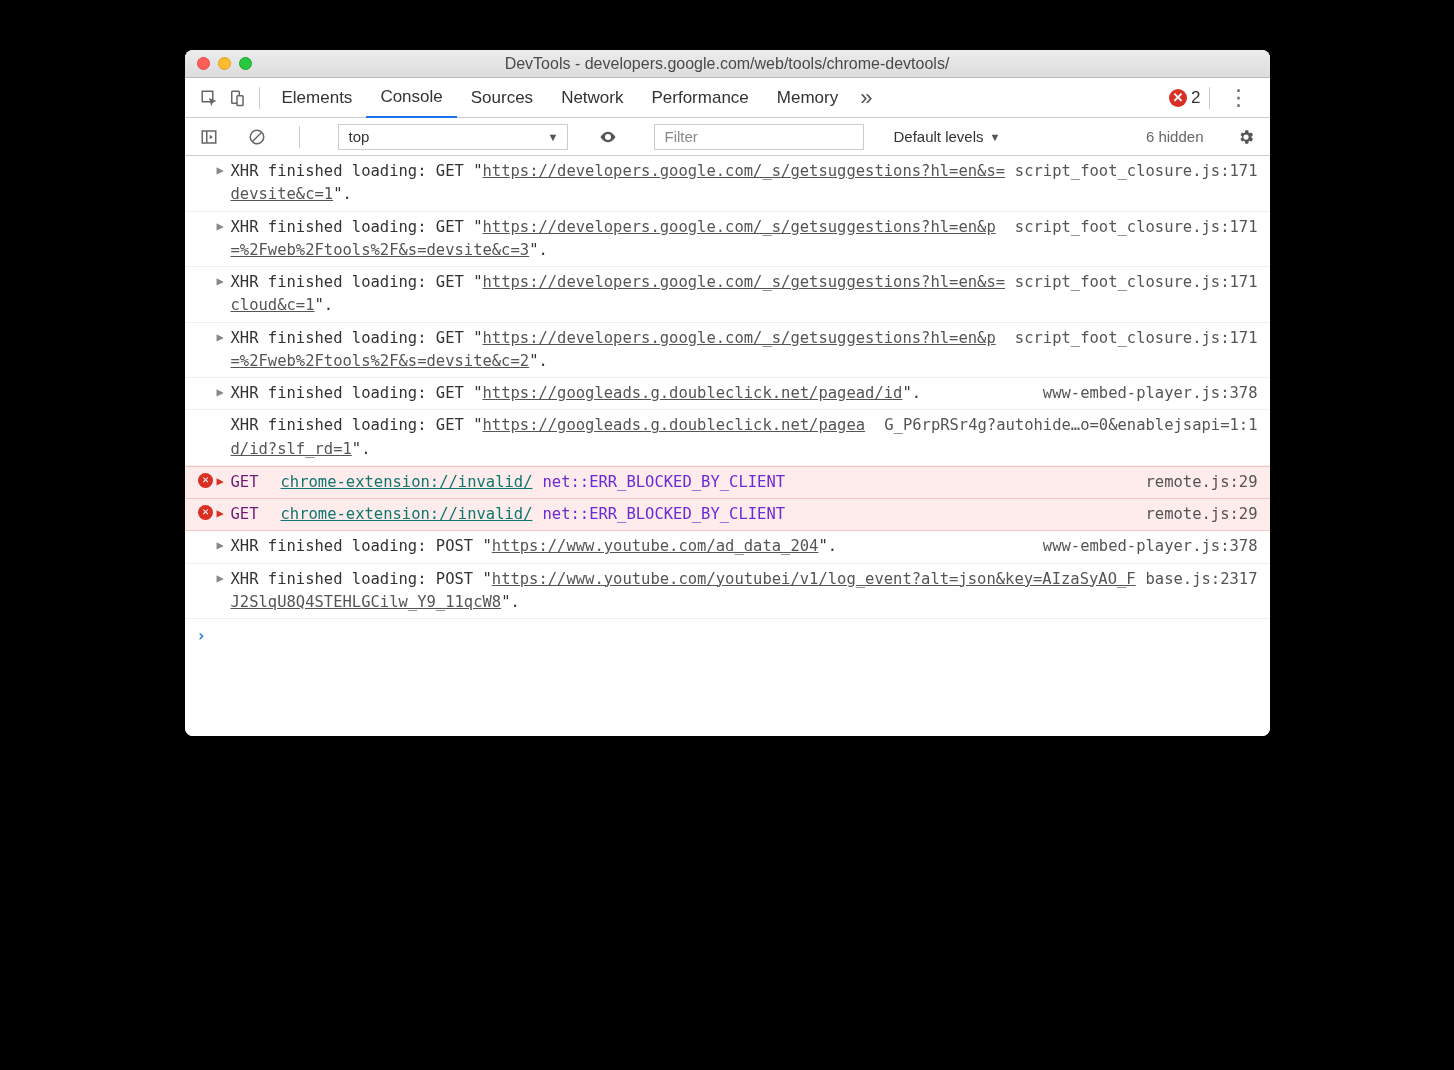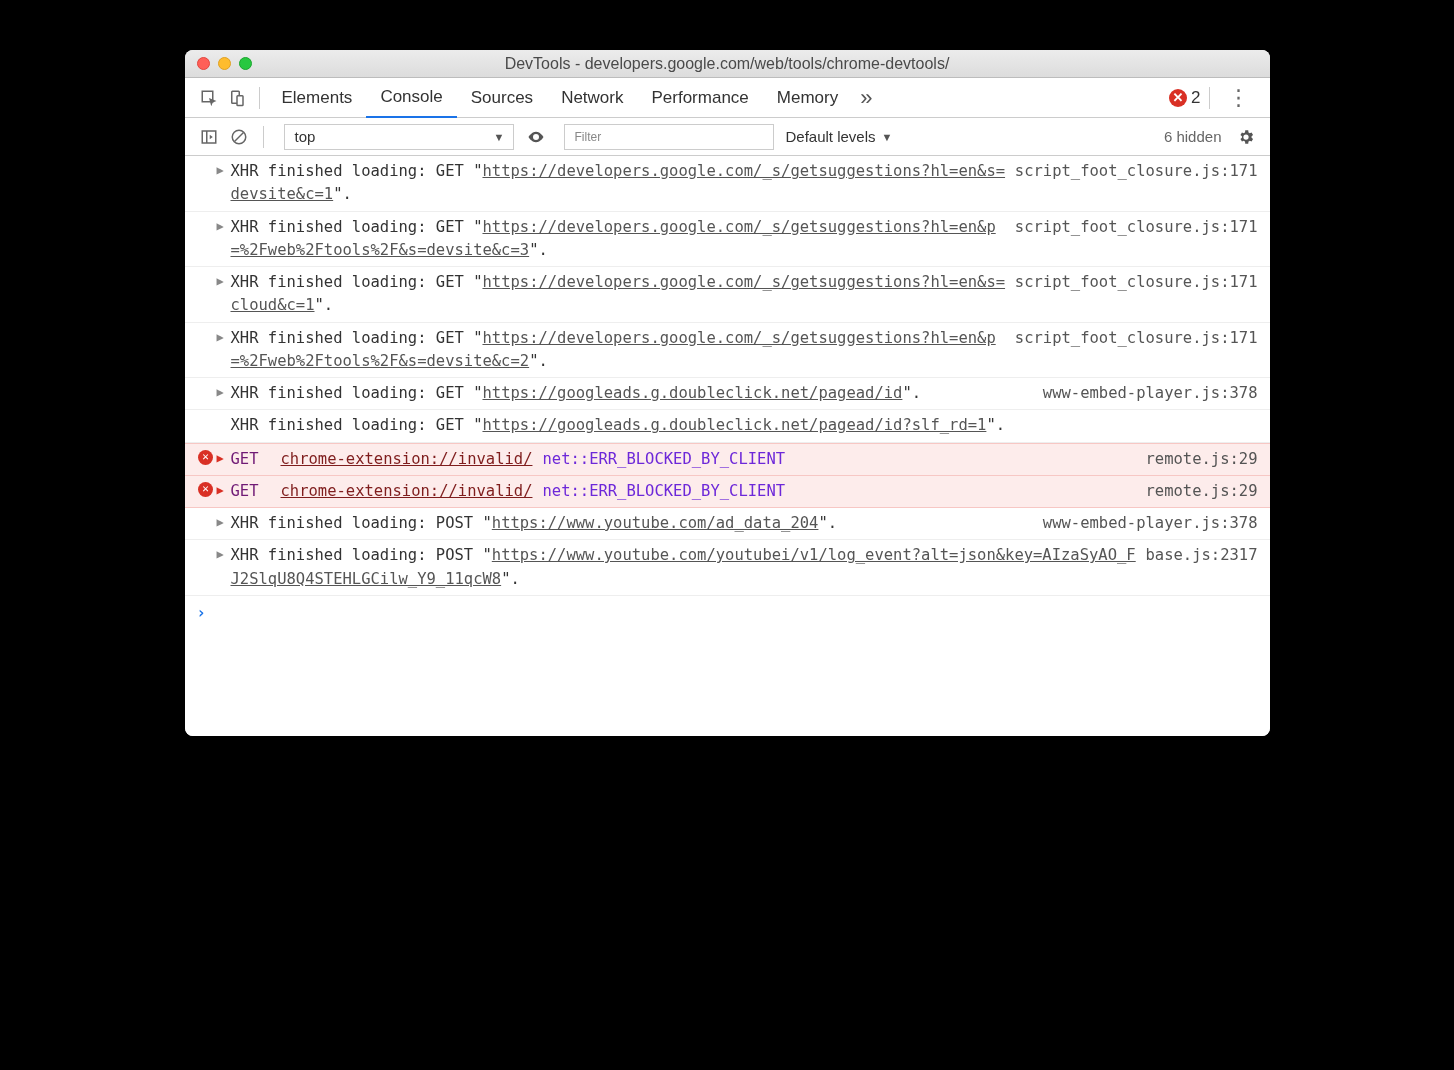--- a/index.html
+++ b/index.html
@@ -83,21 +83,21 @@
   }
   .error-count { font-size: 17px; color: #333; margin-left: 4px; }
   .kebab { font-size: 22px; color: #666; padding: 0 10px; cursor: pointer; }
 
   .console-toolbar {
     height: 38px;
     border-bottom: 1px solid #ccc;
     display: flex;
     align-items: center;
     padding: 0 10px;
-    gap: 2px;
+    gap: 20px;
     font-size: 15px;
     color: #333;
   }
   .ctx-select {
     border: 1px solid #ccc;
     height: 26px;
     padding: 0 28px 0 10px;
     display: flex; align-items: center;
     position: relative;
     background: #fff;
@@ -106,21 +106,21 @@
     cursor: pointer;
   }
   .ctx-select::after {
     content: "▼"; position: absolute; right: 8px; font-size: 11px; color: #555;
   }
   .eye { color: #555; margin: 0 6px; }
   .filter-input {
     border: 1px solid #ccc;
     height: 26px;
     padding: 0 10px;
-    font-size: 12px;
+    font-size: 15px;
     width: 210px;
     margin-left: 6px;
     color: #737373;
     outline: none;
   }
   .filter-input::placeholder { color: #888; }
   .levels {
     margin-left: 10px;
     display: flex; align-items: center; gap: 6px;
     cursor: pointer;
@@ -176,21 +176,21 @@
     flex: 1;
     word-break: break-all;
     padding-right: 8px;
   }
   .msg-main .pre { color: #333; }
   .msg-main a.url {
     color: #555;
     text-decoration: underline;
   }
   .log-row.error .msg-main a.url {
-    color: #7f1d1d;
+    color: #0f766e;
   }
   .err-status { color: #6d28d9; margin-left: 10px; }
   .method-label { color: #701a75; font-weight: normal; margin-right: 22px;}
   .src-link {
     color: #555;
     white-space: nowrap;
     flex-shrink: 0;
   }
   .log-row.error .src-link { color: #545454; }
   .prompt-row {
@@ -308,20 +308,21 @@
       <div class="log-row">
         <div class="row-icon"></div>
         <span class="disclosure">▶</span>
         <div class="msg-main"><span class="pre">XHR finished loading: GET "</span><a class="url">https://googleads.g.doubleclick.net/pagead/id</a><span class="pre">".</span></div>
         <a class="src-link">www-embed-player.js:378</a>
       </div>
       <div class="log-row">
         <div class="row-icon"></div>
         <span class="disclosure"></span>
         <div class="msg-main"><span class="pre">XHR finished loading: GET "</span><a class="url">https://googleads.g.doubleclick.net/pagead/id?slf_rd=1</a><span class="pre">".</span></div>
+        <a class="src-link">G_P6rpRSr4g?autohide…o=0&amp;enablejsapi=1:1</a>
       </div>
       <div class="log-row error">
         <div class="row-icon">
           <div class="err-icon">✕</div>
         </div>
         <span class="disclosure">▶</span>
         <div class="msg-main"><span class="method-label">GET</span><a class="url">chrome-extension://invalid/</a><span class="err-status">net::ERR_BLOCKED_BY_CLIENT</span></div>
         <a class="src-link">remote.js:29</a>
       </div>
       <div class="log-row error">

